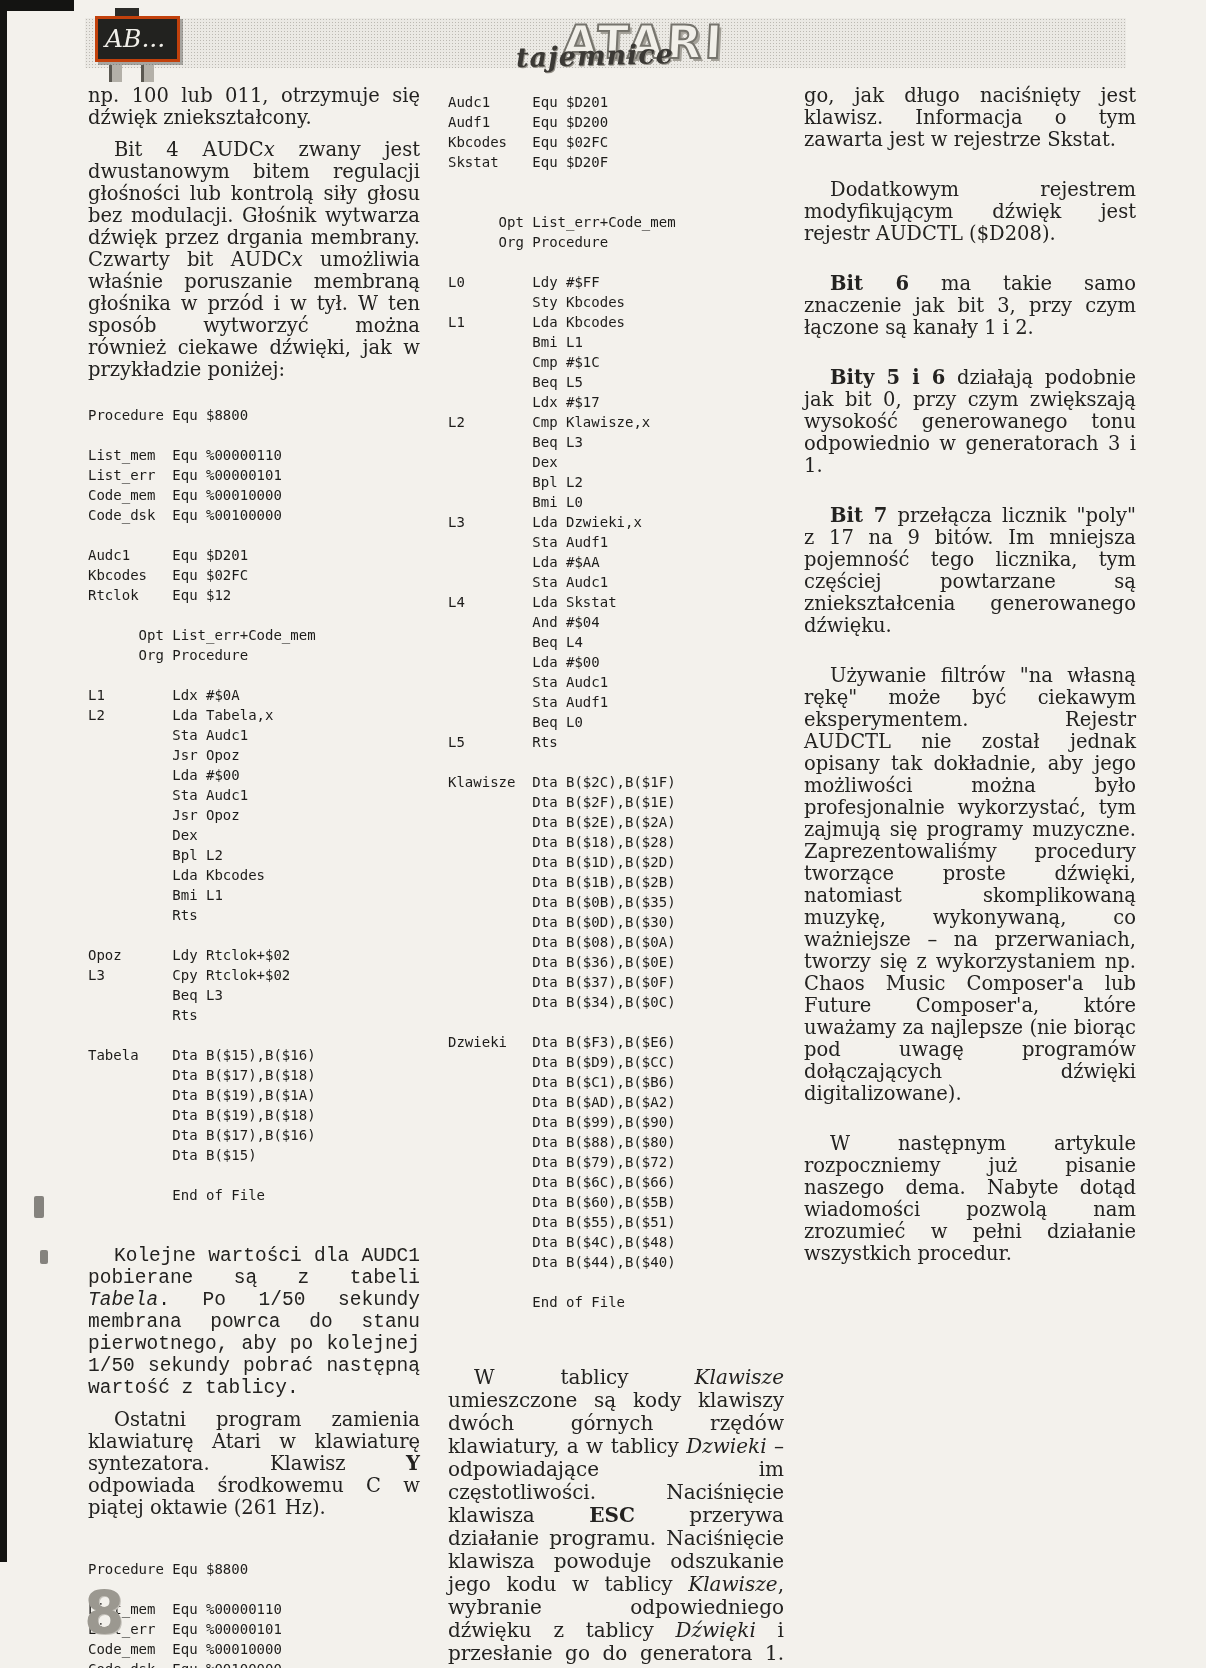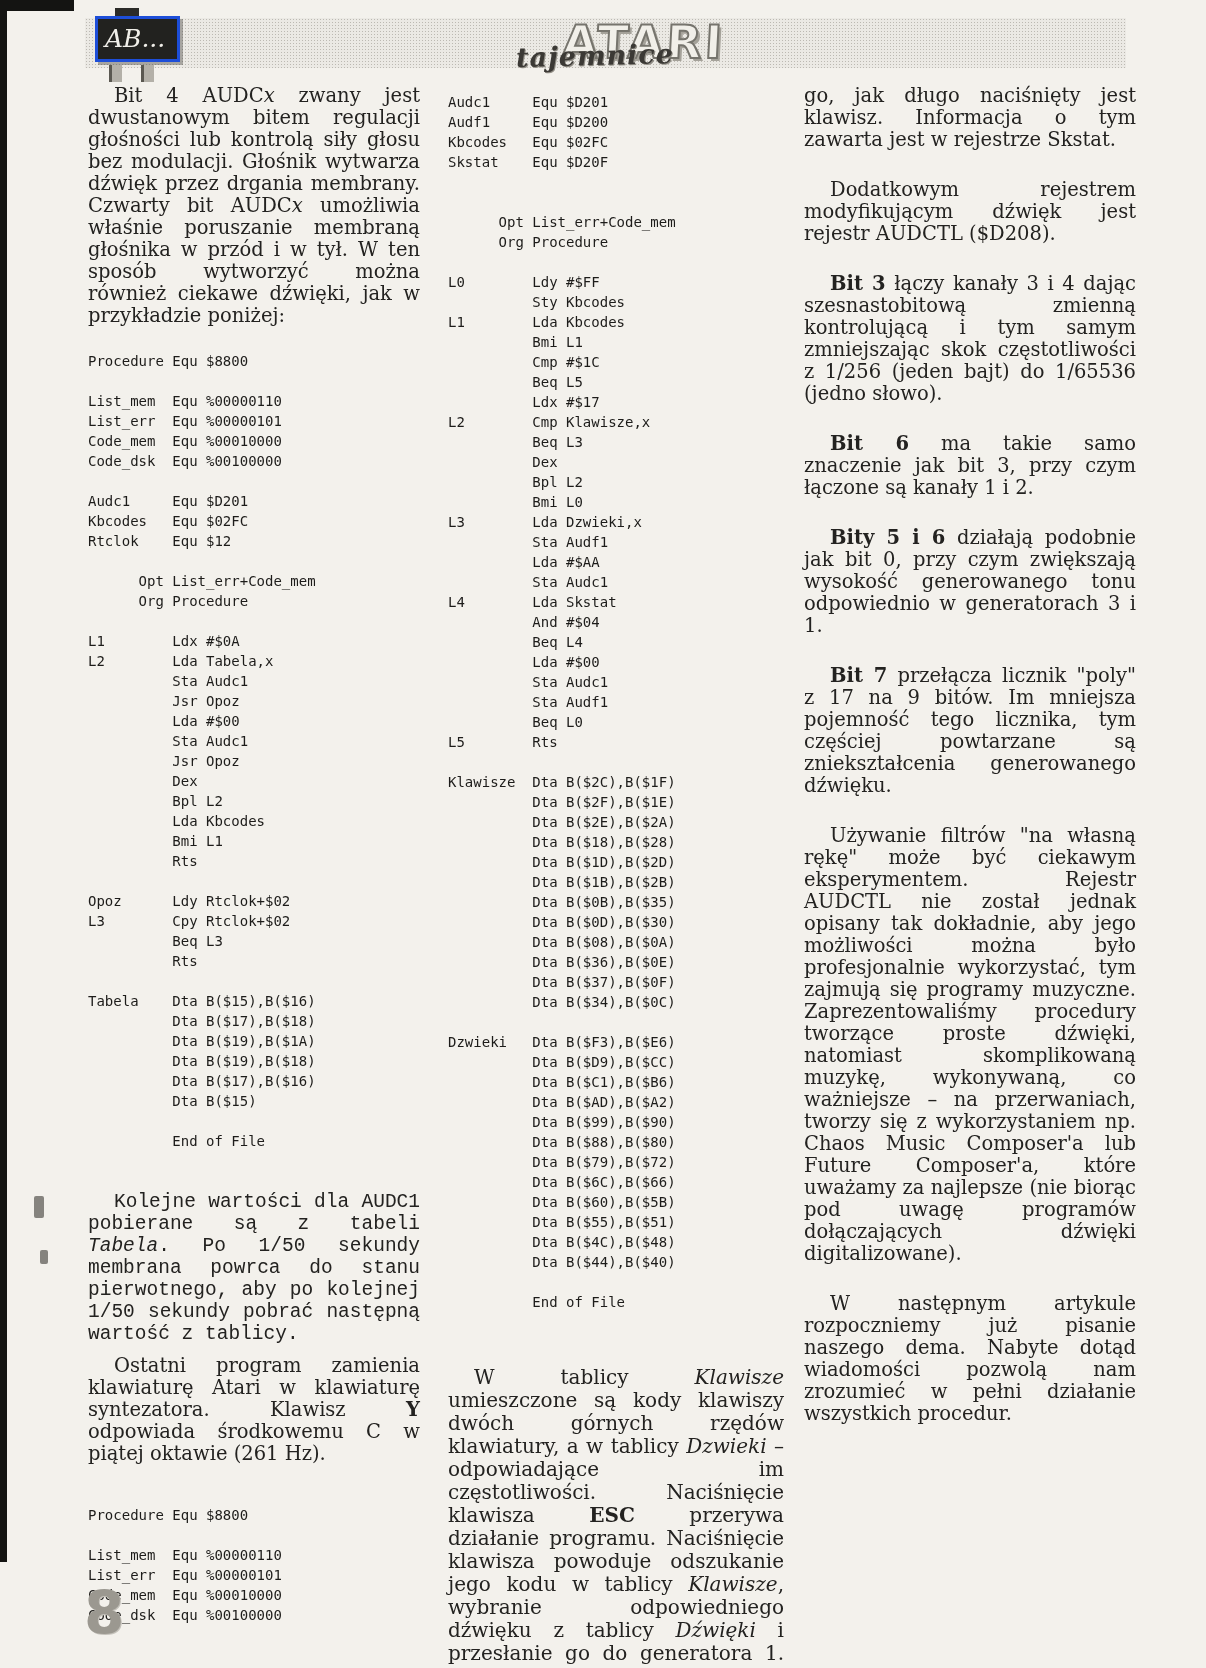--- a/index.html
+++ b/index.html
@@ -19,21 +19,21 @@
   .halftone-band{
     position:absolute;left:85px;top:18px;width:1041px;height:50px;
     background-color:#ebe9e4;
     background-image:radial-gradient(#bcb9b2 0.7px, rgba(0,0,0,0) 1px);
     background-size:3px 3px;
   }
   .blackboard{position:absolute;left:95px;top:8px;width:90px;height:74px;}
   .board-knob{position:absolute;left:20px;top:0;width:24px;height:9px;background:#2b2b28;}
   .board-face{
     position:absolute;left:0;top:8px;width:72px;height:40px;
-    background:#22221f;border:3px solid #1d4ed8;box-shadow:3px 3px 0 rgba(40,40,35,.35);
+    background:#22221f;border:3px solid #c2410c;box-shadow:3px 3px 0 rgba(40,40,35,.35);
     color:#f1efe9;font-style:italic;font-size:25px;line-height:40px;padding-left:7px;
     font-family:"DejaVu Serif", serif;
   }
   .board-leg{position:absolute;top:57px;width:10px;height:17px;background:#b3b0a8;border-left:3px solid #5a5851;}
   .board-leg.leg1{left:14px;}
   .board-leg.leg2{left:46px;}
 
   .atari-logo{position:absolute;left:516px;top:14px;width:280px;height:64px;}
   .atari-wordmark{
     position:absolute;left:46px;top:2px;
@@ -99,20 +99,21 @@
       <div class="board-leg leg1"></div>
       <div class="board-leg leg2"></div>
     </div>
     <div class="atari-logo">
       <span class="atari-wordmark">ATARI</span>
       <span class="tajemnice-script">tajemnice</span>
     </div>
   </div>
 
   <div class="col col-left">
+    <p class="body"><span>np. 100 lub 011, otrzymuje się dźwięk zniekształcony.</span></p>
     <p class="body indent"><span>Bit 4 AUDC</span><span class="seg-i">x</span><span> zwany jest dwustanowym bitem regulacji głośności lub kontrolą siły głosu bez modulacji. Głośnik wytwarza dźwięk przez drgania membrany. Czwarty bit AUDC</span><span class="seg-i">x</span><span> umożliwia właśnie poruszanie membraną głośnika w przód i w tył. W ten sposób wytworzyć można również ciekawe dźwięki, jak w przykładzie poniżej:</span></p>
     <pre class="code">Procedure Equ $8800
 
 List_mem  Equ %00000110
 List_err  Equ %00000101
 Code_mem  Equ %00010000
 Code_dsk  Equ %00100000
 
 Audc1     Equ $D201
 Kbcodes   Equ $02FC
@@ -218,21 +219,20 @@
           Dta B($4C),B($48)
           Dta B($44),B($40)
 
           End of File</pre>
     <p class="body indent para-bottom"><span>W tablicy </span><span class="seg-i">Klawisze</span><span> umieszczone są kody klawiszy dwóch górnych rzędów klawiatury, a w tablicy </span><span class="seg-i">Dzwieki</span><span> – odpowiadające im częstotliwości. Naciśnięcie klawisza </span><span class="seg-b">ESC</span><span> przerywa działanie programu. Naciśnięcie klawisza powoduje odszukanie jego kodu w tablicy </span><span class="seg-i">Klawisze</span><span>, wybranie odpowiedniego dźwięku z tablicy </span><span class="seg-i">Dźwięki</span><span> i przesłanie go do generatora 1. Dzwięk trwa tak dłu-</span></p>
   </div>
 
   <div class="col col-right">
     <p class="body"><span>go, jak długo naciśnięty jest klawisz. Informacja o tym zawarta jest w rejestrze Skstat.</span></p>
     <p class="body indent"><span>Dodatkowym rejestrem modyfikującym dźwięk jest rejestr AUDCTL ($D208).</span></p>
-    <p class="body indent"><span class="seg-b">Bit 3</span><span> łączy kanały 3 i 4 dając szesnastobitową zmienną kontrolującą i tym samym zmniejszając skok częstotliwości z 1/256 (jeden bajt) do 1/65536 (jedno słowo).</span></p>
     <p class="body indent"><span class="seg-b">Bit 6</span><span> ma takie samo znaczenie jak bit 3, przy czym łączone są kanały 1 i 2.</span></p>
     <p class="body indent"><span class="seg-b">Bity 5 i 6</span><span> działają podobnie jak bit 0, przy czym zwiększają wysokość generowanego tonu odpowiednio w generatorach 3 i 1.</span></p>
     <p class="body indent"><span class="seg-b">Bit 7</span><span> przełącza licznik "poly" z 17 na 9 bitów. Im mniejsza pojemność tego licznika, tym częściej powtarzane są zniekształcenia generowanego dźwięku.</span></p>
     <p class="body indent"><span>Używanie filtrów "na własną rękę" może być ciekawym eksperymentem. Rejestr AUDCTL nie został jednak opisany tak dokładnie, aby jego możliwości można było profesjonalnie wykorzystać, tym zajmują się programy muzyczne. Zaprezentowaliśmy procedury tworzące proste dźwięki, natomiast skomplikowaną muzykę, wykonywaną, co ważniejsze – na przerwaniach, tworzy się z wykorzystaniem np. Chaos Music Composer'a lub Future Composer'a, które uważamy za najlepsze (nie biorąc pod uwagę programów dołączających dźwięki digitalizowane).</span></p>
     <p class="body indent"><span>W następnym artykule rozpoczniemy już pisanie naszego dema. Nabyte dotąd wiadomości pozwolą nam zrozumieć w pełni działanie wszystkich procedur.</span></p>
 
   </div>
 
   <div class="page-number">8</div>
 

